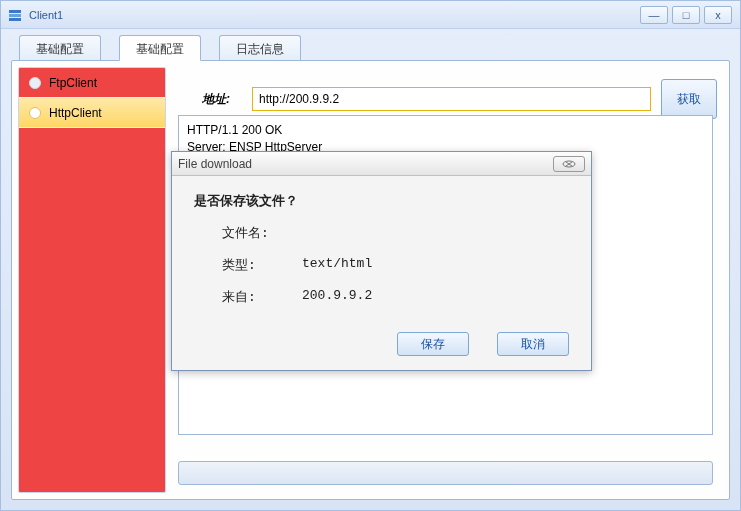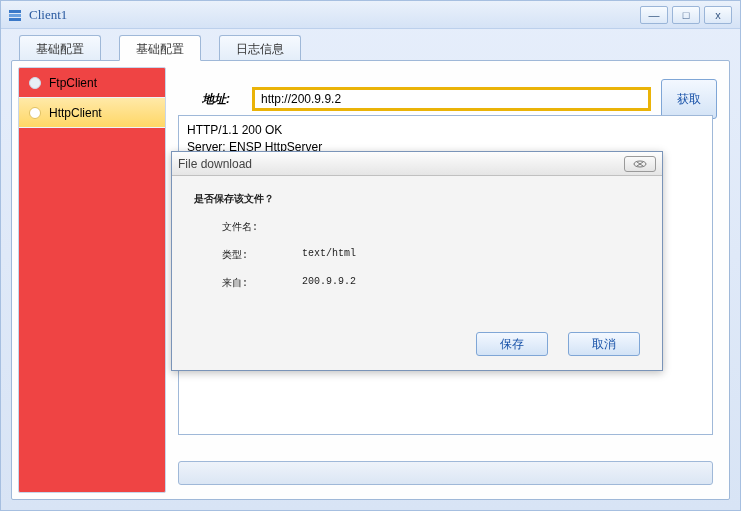--- a/index.html
+++ b/index.html
@@ -21,21 +21,21 @@
   }
   .titlebar {
     height:28px;
     display:flex;
     align-items:center;
     padding:0 6px;
     background: linear-gradient(#eaf1fb, #d5e3f6);
     border-bottom:1px solid #bcd0ec;
   }
   .title-icon { width:16px; height:16px; margin-right:6px; display:flex;align-items:center;justify-content:center;}
-  .title-text { color:#2a5aa0; font-size:13px; flex:1;font-family:Liberation Serif, serif;}
+  .title-text { color:#2a5aa0; font-size:11px; flex:1;}
   .win-controls { display:flex; gap:4px; margin-right:2px;}
   .win-btn {
     width:28px;height:18px;border:1px solid #9ab5d8;
     background:linear-gradient(#f7fbff,#dde9f8);
     border-radius:2px;
     display:flex;align-items:center;justify-content:center;
     color:#3a5a85;font-size:11px;
   }
   .client-area {
     position:absolute;
@@ -95,21 +95,21 @@
   .main {
     position:absolute;
     top:6px;left:160px;right:6px;bottom:6px;
   }
   .addr-row {
     display:flex;align-items:center;gap:10px;
     padding:12px 6px 8px 30px;
   }
   .addr-label { font-weight:bold; width:40px;font-style:italic;}
   .addr-input {
-    flex:1;height:24px;border:3px solid #eab308;
+    flex:1;height:24px;border:1px solid #eab308;
     padding:2px 6px;font-size:12px;background:#fff;
   }
   .get-btn {
     width:56px;height:40px;
     border:1px solid #7fa6d6;
     background:linear-gradient(#f3f8ff,#d3e3f6);
     color:#1852a8;
     border-radius:3px;
     display:flex;align-items:center;justify-content:center;
   }
@@ -128,46 +128,46 @@
   .progress {
     position:absolute;
     left:6px;right:10px;bottom:8px;height:24px;
     border:1px solid #9fb8d8;
     background:linear-gradient(#eef3fa,#dbe6f4);
     border-radius:3px;
   }
   
   .dialog {
     position:absolute;
-    top:150px;left:170px;width:492px;height:220px;
+    top:150px;left:170px;width:421px;height:220px;
     border:1px solid #7a94b8;
     background:#f4f4f4;
     box-shadow:0 2px 8px rgba(0,0,0,.25);
   }
   .dlg-title {
     height:24px;background:linear-gradient(#fdfdfd,#e5e5e5);
     border-bottom:1px solid #c0c0c0;
     display:flex;align-items:center;padding:0 6px;
     color:#444;
   }
   .dlg-title-text{flex:1;}
   .dlg-close {
     width:32px;height:16px;border:1px solid #9a9a9a;
     border-radius:3px;background:linear-gradient(#fafafa,#e4e4e4);
     display:flex;align-items:center;justify-content:center;
     font-size:10px;color:#555;
   }
-  .dlg-body { padding:16px 22px 10px 22px; font-size:10px;}
+  .dlg-body { padding:16px 22px 10px 22px; font-size:13px;}
   .dlg-q { margin-bottom:14px;color:#222;font-weight:bold;}
   .dlg-row { display:flex; margin:14px 0 6px 28px;font-family:Liberation Mono, monospace;}
   .dlg-key { width:80px;color:#222;}
   .dlg-val { color:#222;}
   .dlg-btns {
     position:absolute;bottom:14px;right:22px;
-    display:flex;gap:20px;
+    display:flex;gap:28px;
   }
   .dlg-btn {
     width:72px;height:24px;
     border:1px solid #7fa6d6;
     background:linear-gradient(#f3f8ff,#d3e3f6);
     color:#1852a8;
     border-radius:3px;
     display:flex;align-items:center;justify-content:center;
   }
 </style>

